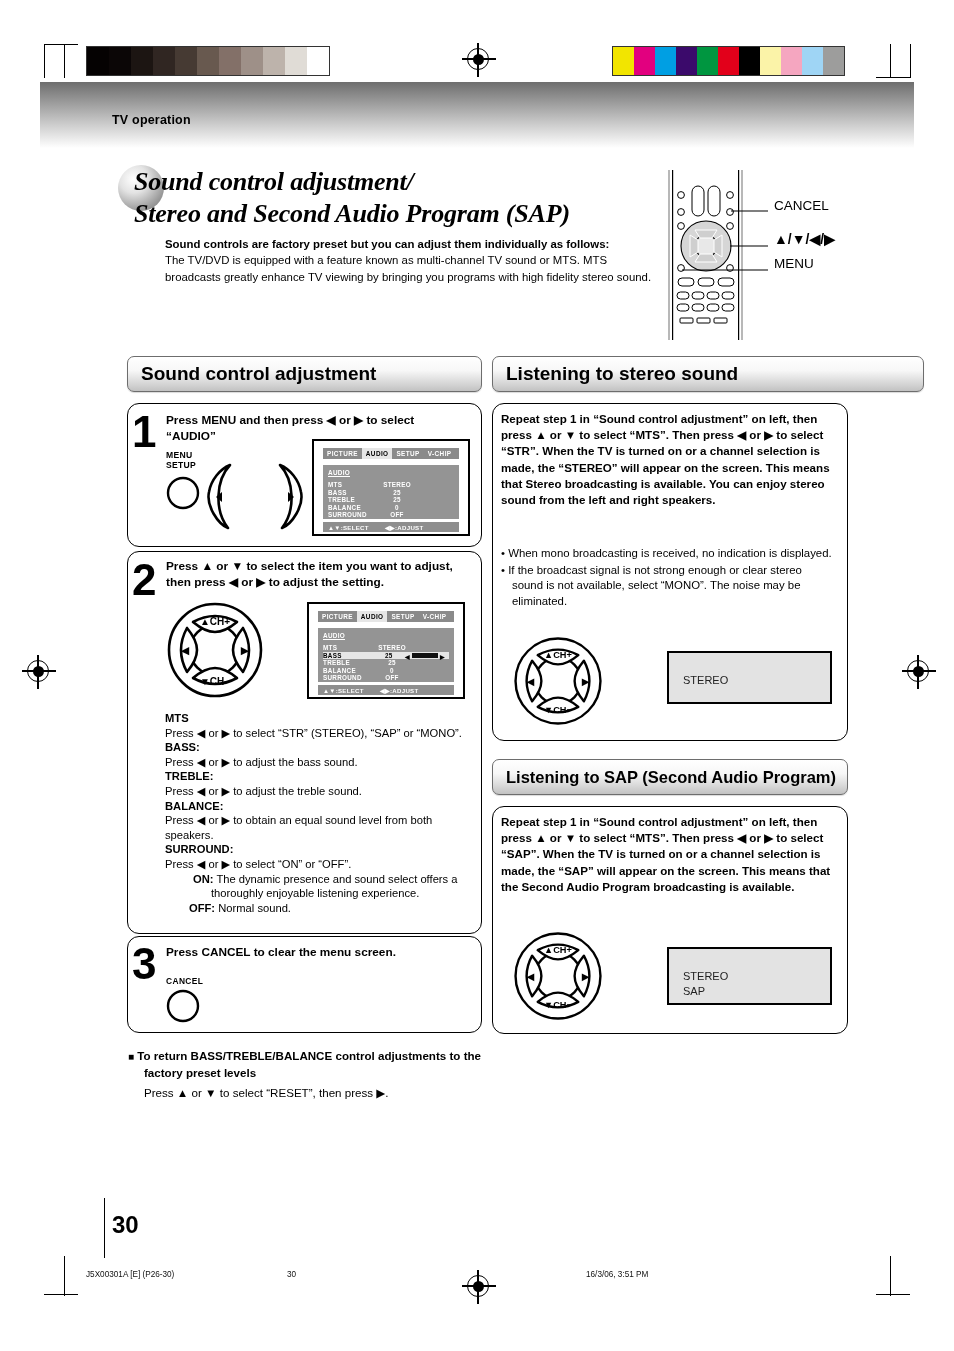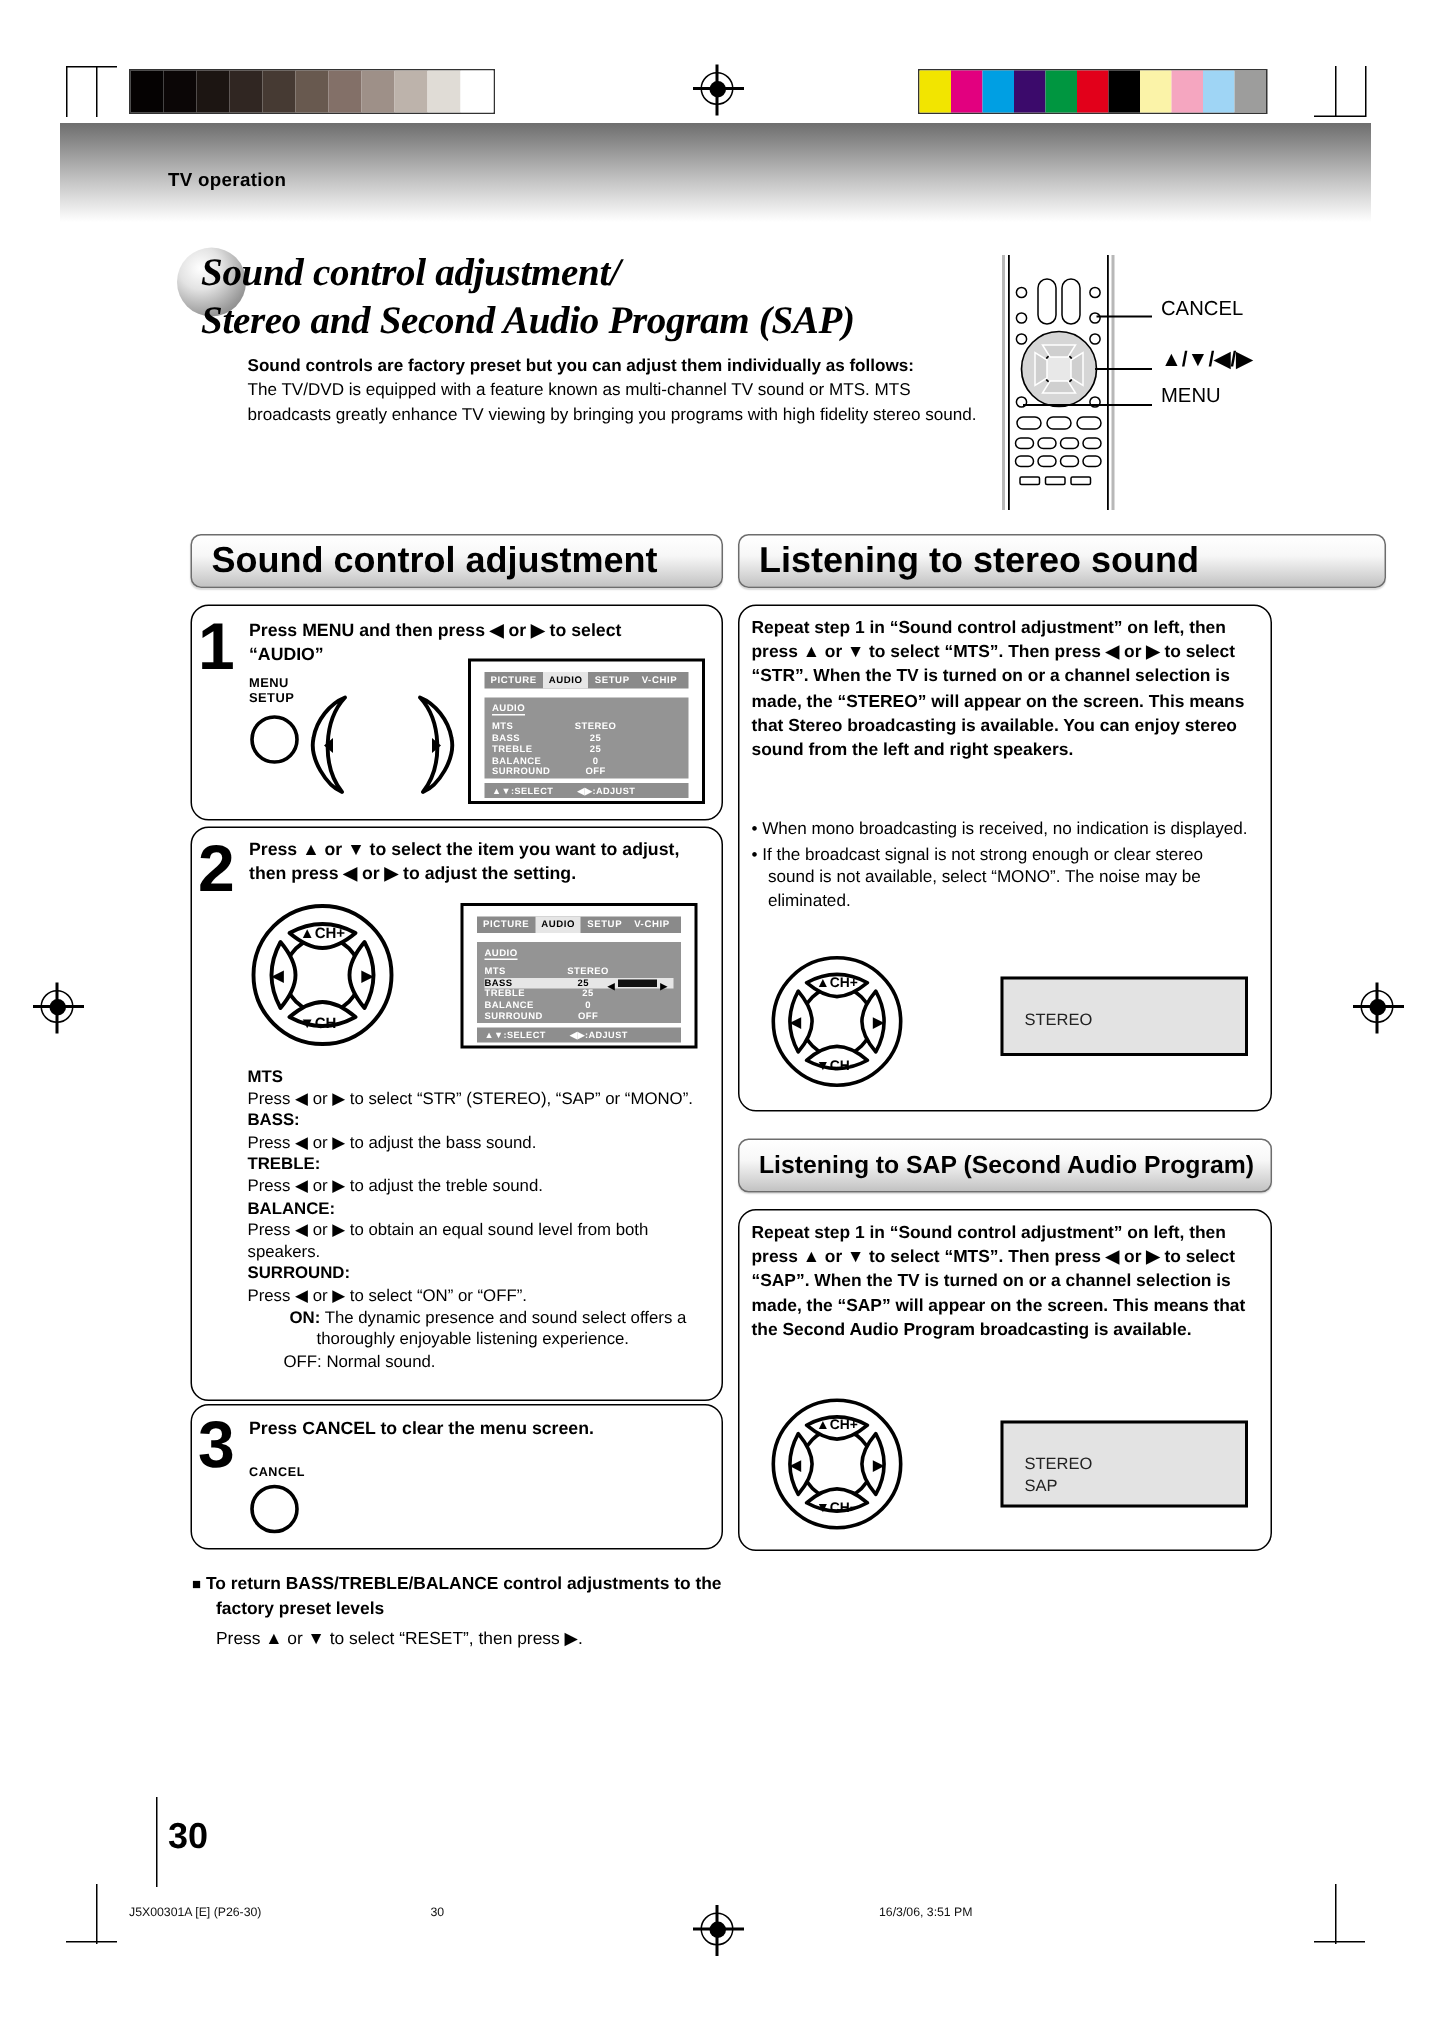--- a/index.html
+++ b/index.html
@@ -65,21 +65,21 @@
   
   .remote-wrap{ position:absolute; left:660px; top:168px; width:290px; height:190px; }
 
   
   .sec-head{
     position:absolute; height:36px;
     border:1px solid #6d6d6d; border-radius:7px;
     background: linear-gradient(to bottom,#ffffff 0%,#f7f7f7 40%,#d6d6d6 78%, #c2c2c2 100%);
     display:flex; align-items:center;
     padding-left:13px;
-    font-size:24px; font-weight:bold;
+    font-size:19px; font-weight:bold;
     box-shadow:0 1px 1px rgba(0,0,0,.15);
   }
 
   
   .box{
     position:absolute;
     border:1.6px solid #000; border-radius:12px;
     background:#fff;
   }
 
@@ -443,21 +443,21 @@
   <div>Press ◀ or ▶ to adjust the treble sound.</div>
   <div class="h">BALANCE:</div>
   <div>Press ◀ or ▶ to obtain an equal sound level from both speakers.</div>
   <div class="h">SURROUND:</div>
   <div>Press ◀ or ▶ to select “ON” or “OFF”.</div>
   <div style="padding-left:46px; text-indent:-18px;">
     <span style="font-weight:bold;">ON:</span>
     <span>The dynamic presence and sound select offers a thoroughly enjoyable listening experience.</span>
   </div>
   <div style="padding-left:46px; text-indent:-22px;">
-    <span style="font-weight:normal;margin-top:48px;">OFF:</span>
+    <span style="font-weight:bold;margin-top:48px;">OFF:</span>
     <span>Normal sound.</span>
   </div>
 </div>
 
 <div class="box" style="left:127px; top:936px; width:355px; height:97px;"></div>
 <div class="step-num" style="left:132px; top:944px;">3</div>
 <div class="step-txt" style="left:166px; top:944px; width:300px;">Press CANCEL to clear the menu screen.</div>
 <div style="position:absolute; left:166px; top:976px; font-size:8.4px; font-weight:bold; letter-spacing:.4px;">CANCEL</div>
 <div style="position:absolute; left:165px; top:988px;">
   <svg width="40" height="40" viewBox="0 0 40 40">

